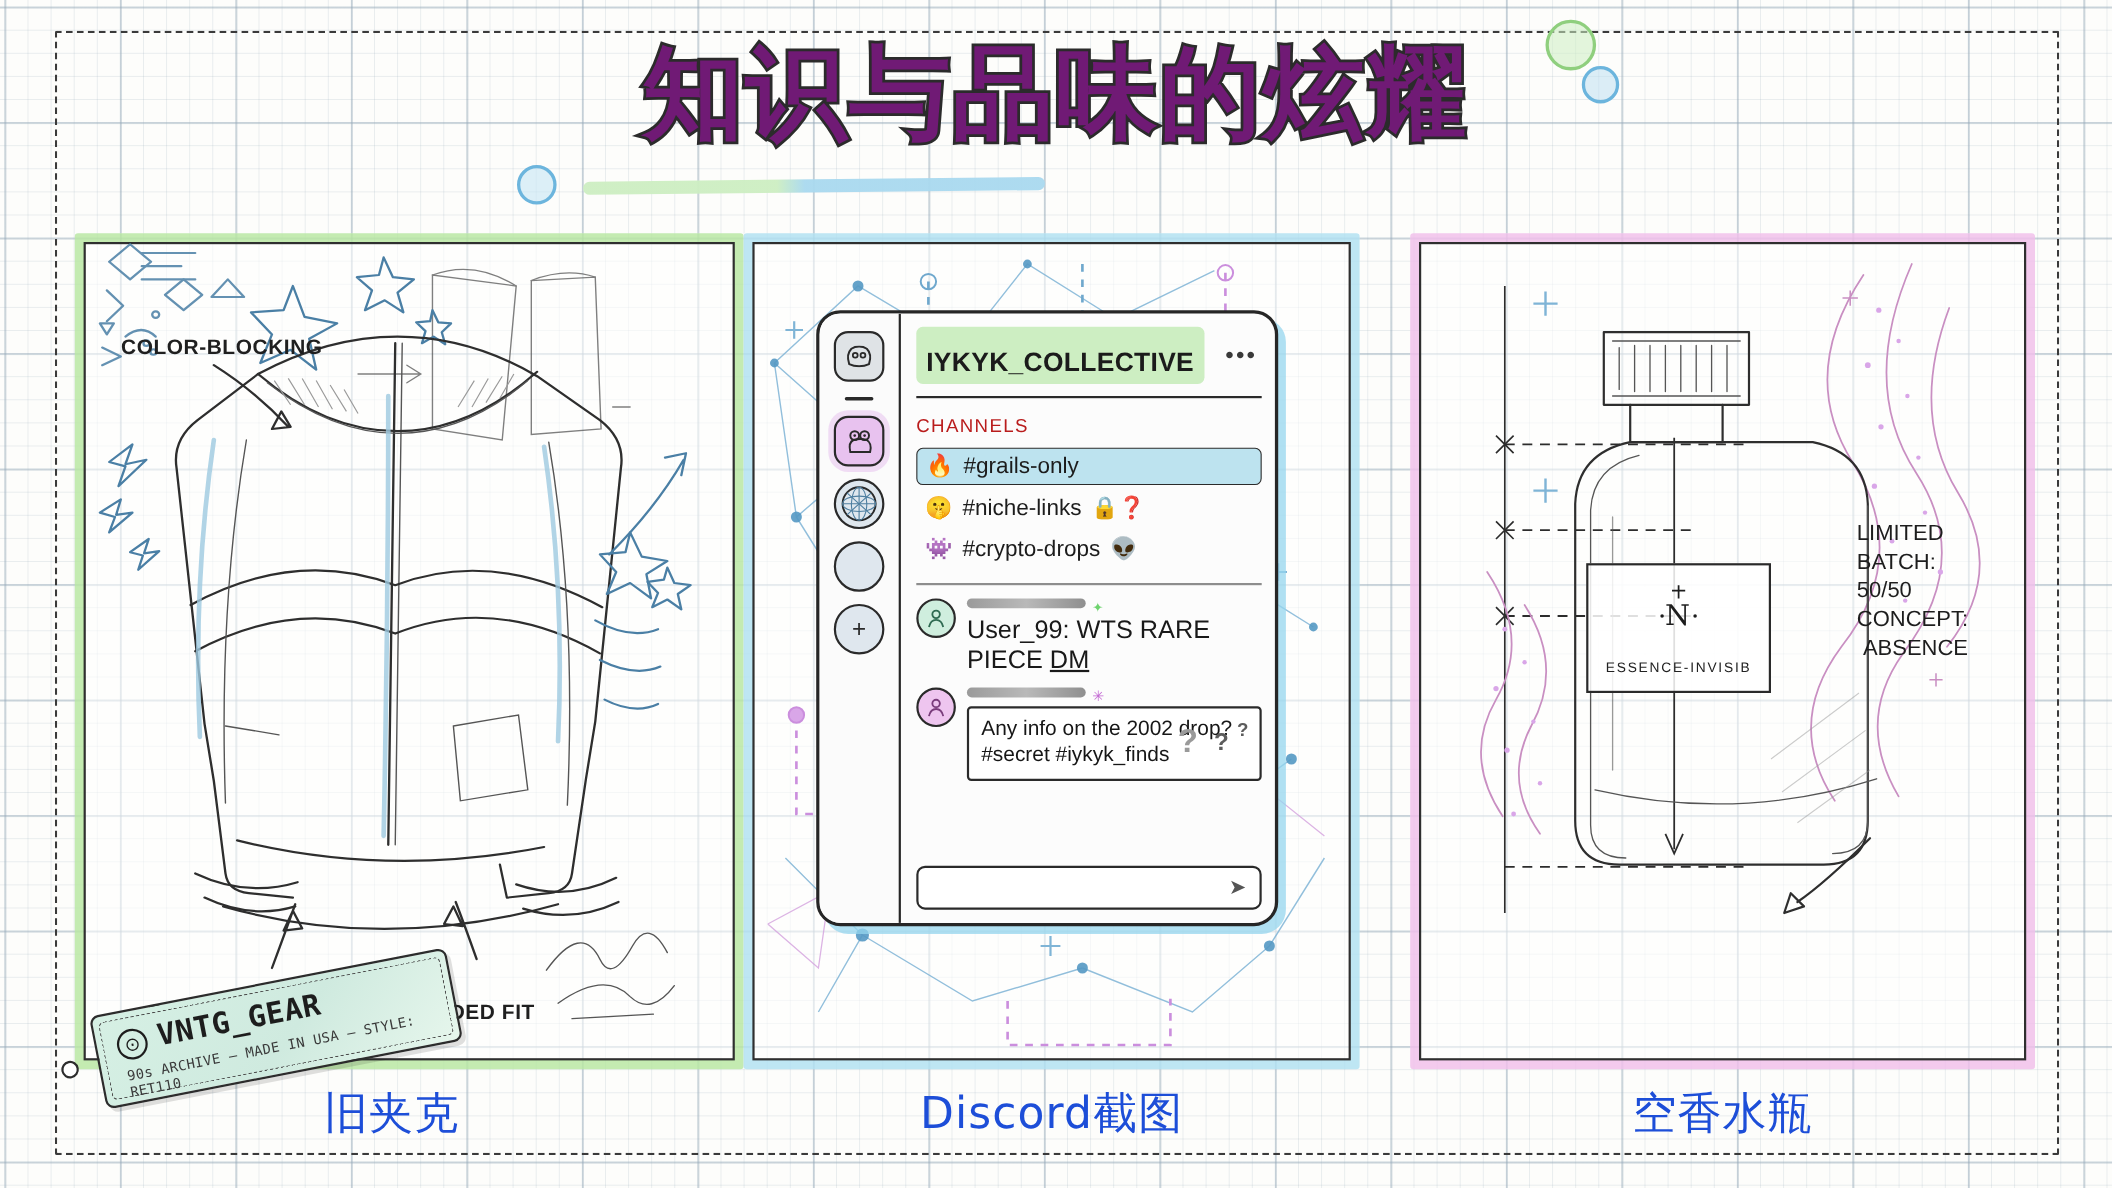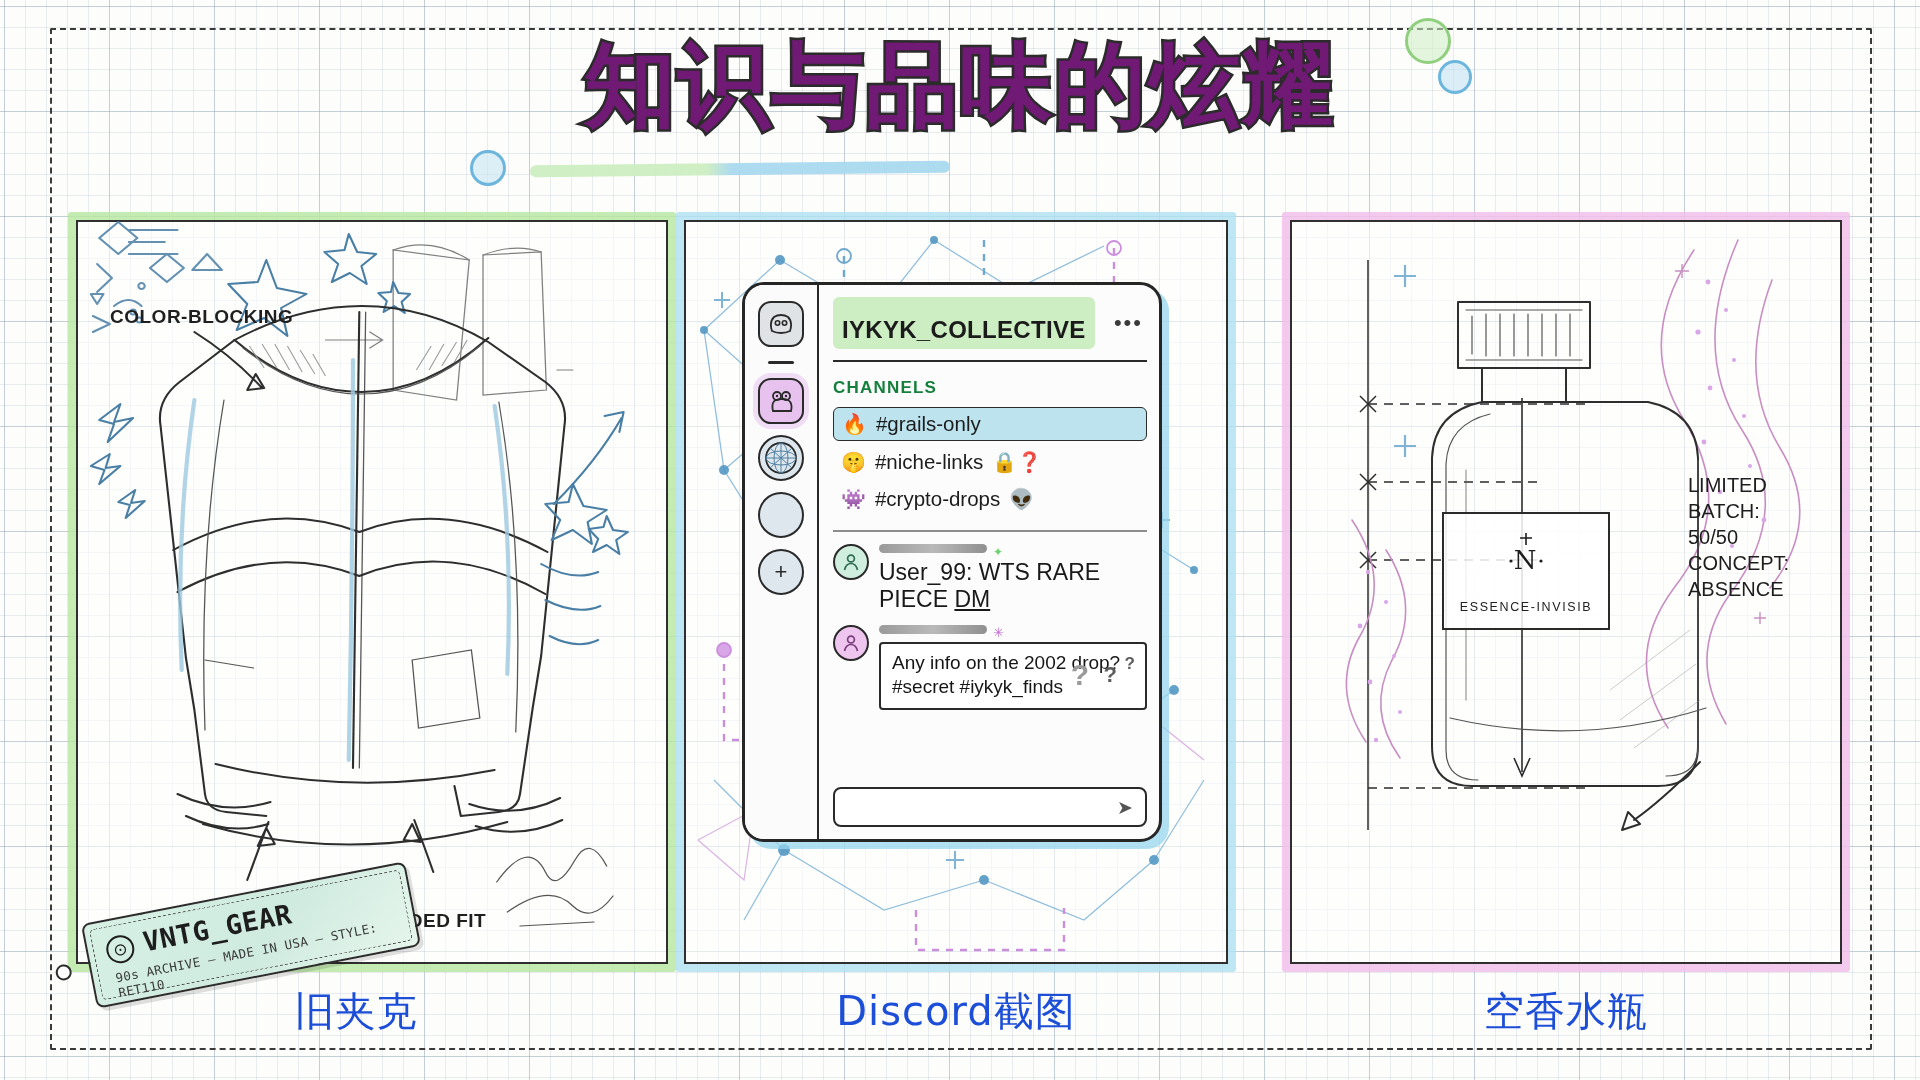--- a/index.html
+++ b/index.html
@@ -215,21 +215,21 @@
     padding: 19px 9px 5px 9px;
     font-size: 24px;
     font-weight: 700;
     color: #1b1b1b;
     letter-spacing: .3px;
   }
   #dc-header-row { display:flex; align-items:center; justify-content:space-between; }
   #dc-dots { font-size: 22px; color:#3a3a3a; letter-spacing:2px; padding-right:4px;}
   #dc-rule { height: 2px; background: #2a2a2a; margin: 11px 0 16px 0; }
   #dc-channels-label {
-    font-size: 17px; font-weight: 700; color: #15803d; letter-spacing: 1.2px;
+    font-size: 17px; font-weight: 400; color: #b91c1c; letter-spacing: 1.2px;
     margin-bottom: 9px;
   }
   .dc-channel {
     display: flex; align-items: center; gap: 9px;
     font-size: 20.5px; color: #1c1c1c;
     padding: 4px 8px; margin-bottom: 5px;
     border-radius: 6px;
   }
   .dc-channel.sel {
     background: #bde3ef;
@@ -711,18 +711,18 @@
           <circle cx="7" cy="32" r="1.6" fill="#1d1d1d"></circle>
           <circle cx="37" cy="32" r="1.6" fill="#1d1d1d"></circle>
         </svg>
       </div>
       <div id="bl-name">ESSENCE-INVISIB</div>
     </div>
 
     <div class="p-anno" style="left:398px; top:252px;">LIMITED
 BATCH:
 50/50</div>
-    <div class="p-anno" style="left:398px; top:330px;">CONCEPT:
+    <div class="p-anno" style="left:398px; top:330px;text-align:right;">CONCEPT:
 ABSENCE</div>
 
   </div>
 </div>
 <div class="caption" id="cap-3">空香水瓶</div>
 
 </body></html>

